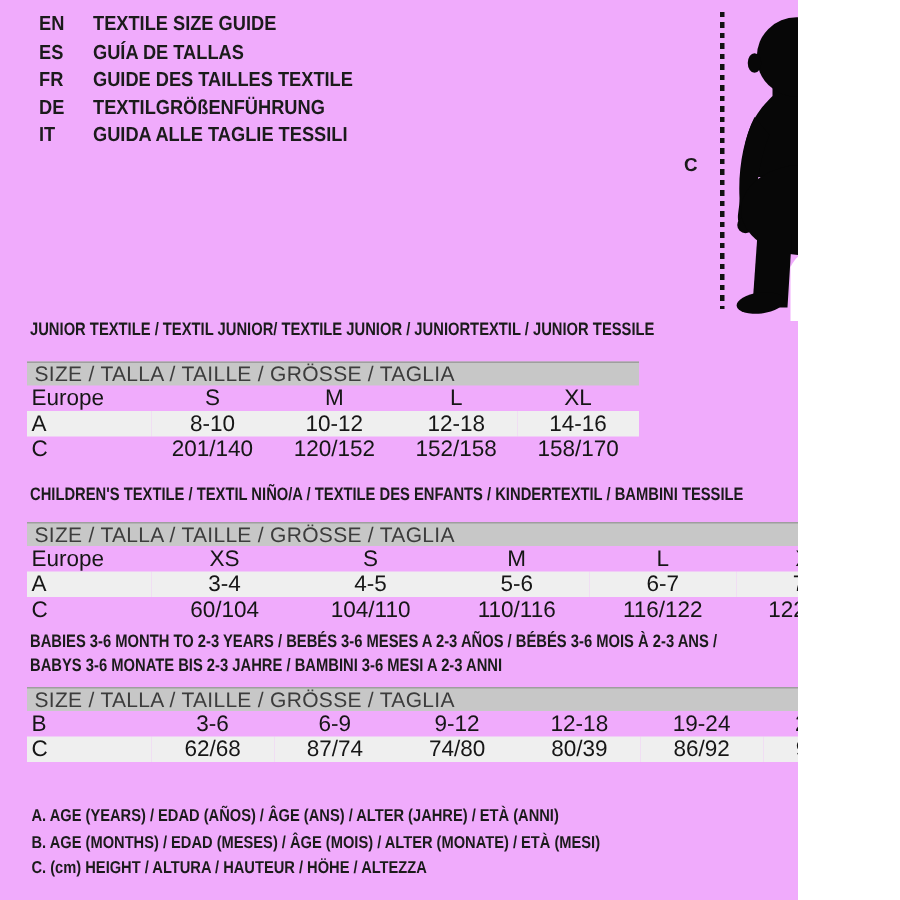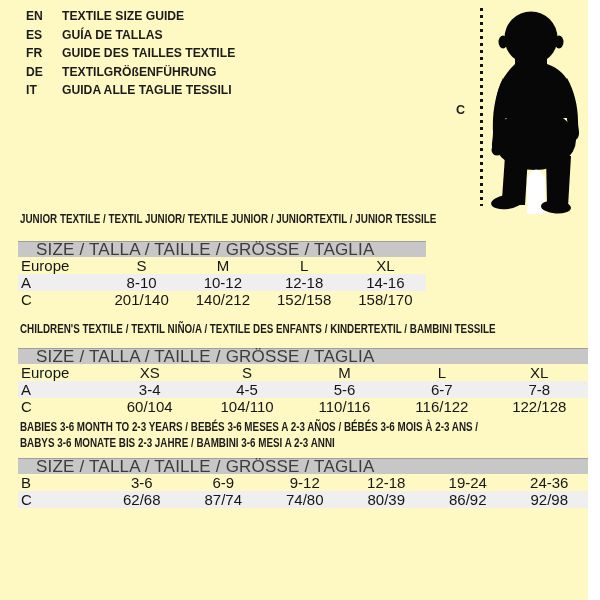--- a/index.html
+++ b/index.html
@@ -1,38 +1,38 @@
 <!DOCTYPE html>
 <html><head>
 <meta charset="utf-8">
 <style>
   html,body{margin:0;padding:0;background:#fff;}
   .canvas{
-    position:relative;width:588px;height:600px;background:#fef9c3;overflow:hidden;
+    position:relative;width:532px;height:600px;background:#f0abfc;overflow:hidden;
     font-family:"Liberation Sans",sans-serif;color:#1b1b1b;
     --ink:#121212;--bar:#c7c7c7;--alt:#efefef;
   }
   
   .lang-block{position:absolute;left:26px;top:7px;transform:scaleX(0.9);transform-origin:0 0;}
   .lang-row{height:18.6px;line-height:18.6px;font-weight:bold;font-size:13.5px;white-space:nowrap;}
   .lang-code{display:inline-block;width:40px;}
   
   .fig-label{position:absolute;left:456px;top:103px;font-weight:bold;font-size:12.5px;}
   .dash-line{position:absolute;left:480px;top:8px;width:3px;height:198px;
     background:repeating-linear-gradient(to bottom,var(--ink) 0 3.5px,transparent 3.5px 7px);}
   svg.baby{position:absolute;left:487px;top:4px;}
   
   .section{position:absolute;left:18px;}
   .s0{top:212px;width:408px;}
   .s1{top:322px;width:570px;}
   .s2{top:420px;width:572px;}
   .sec-title{font-size:12px;font-weight:bold;line-height:15.5px;white-space:nowrap;
     transform:scaleX(0.82);transform-origin:0 50%;margin-left:2px;}
   .size-bar{background:var(--bar);border-top:1px solid #9e9e9e;height:15px;line-height:15px;
-    font-size:17px;color:#3c3c3c;padding-left:18px;letter-spacing:0.2px;}
+    font-size:14px;color:#3c3c3c;padding-left:5px;letter-spacing:0.2px;}
   .s0 .size-bar{margin-top:13px;}
   .s1 .size-bar{margin-top:10px;}
   .s2 .size-bar{margin-top:7px;}
   .tbl{display:table;width:100%;table-layout:fixed;}
   .trow{display:table-row;}
   .trow.alt .tcell{background:var(--alt);}
   .tcell{display:table-cell;height:17px;vertical-align:middle;font-size:15px;text-align:center;color:#161616;}
   .tcell.lab{width:80px;text-align:left;padding-left:3px;}
   
   .footnotes{position:absolute;left:21px;top:536px;}
@@ -95,21 +95,21 @@
         <div class="trow alt">
           <div class="tcell lab">A</div>
           <div class="tcell">8-10</div>
           <div class="tcell">10-12</div>
           <div class="tcell">12-18</div>
           <div class="tcell">14-16</div>
         </div>
         <div class="trow">
           <div class="tcell lab">C</div>
           <div class="tcell">201/140</div>
-          <div class="tcell">140/212</div>
+          <div class="tcell">120/152</div>
           <div class="tcell">152/158</div>
           <div class="tcell">158/170</div>
         </div>
       </div>
     </div>
   <div class="section s1" id="sec1">
       <div class="sec-title">CHILDREN'S TEXTILE / TEXTIL NIÑO/A / TEXTILE DES ENFANTS / KINDERTEXTIL / BAMBINI TESSILE</div>
       <div class="size-bar">SIZE / TALLA / TAILLE / GRÖSSE / TAGLIA</div>
       <div class="tbl">
         <div class="trow">
@@ -157,13 +157,18 @@
           <div class="tcell">62/68</div>
           <div class="tcell">87/74</div>
           <div class="tcell">74/80</div>
           <div class="tcell">80/39</div>
           <div class="tcell">86/92</div>
           <div class="tcell">92/98</div>
         </div>
       </div>
     </div>
 
+  <div class="footnotes" id="footnotes">
+      <div class="fn-line">A. AGE (YEARS) / EDAD (AÑOS) / ÂGE (ANS) / ALTER (JAHRE) / ETÀ (ANNI)</div>
+      <div class="fn-line">B. AGE (MONTHS) / EDAD (MESES) / ÂGE (MOIS) / ALTER (MONATE) / ETÀ (MESI)</div>
+      <div class="fn-line">C. (cm) HEIGHT / ALTURA / HAUTEUR / HÖHE / ALTEZZA</div>
+    </div>
 </div>
 
 </body></html>

